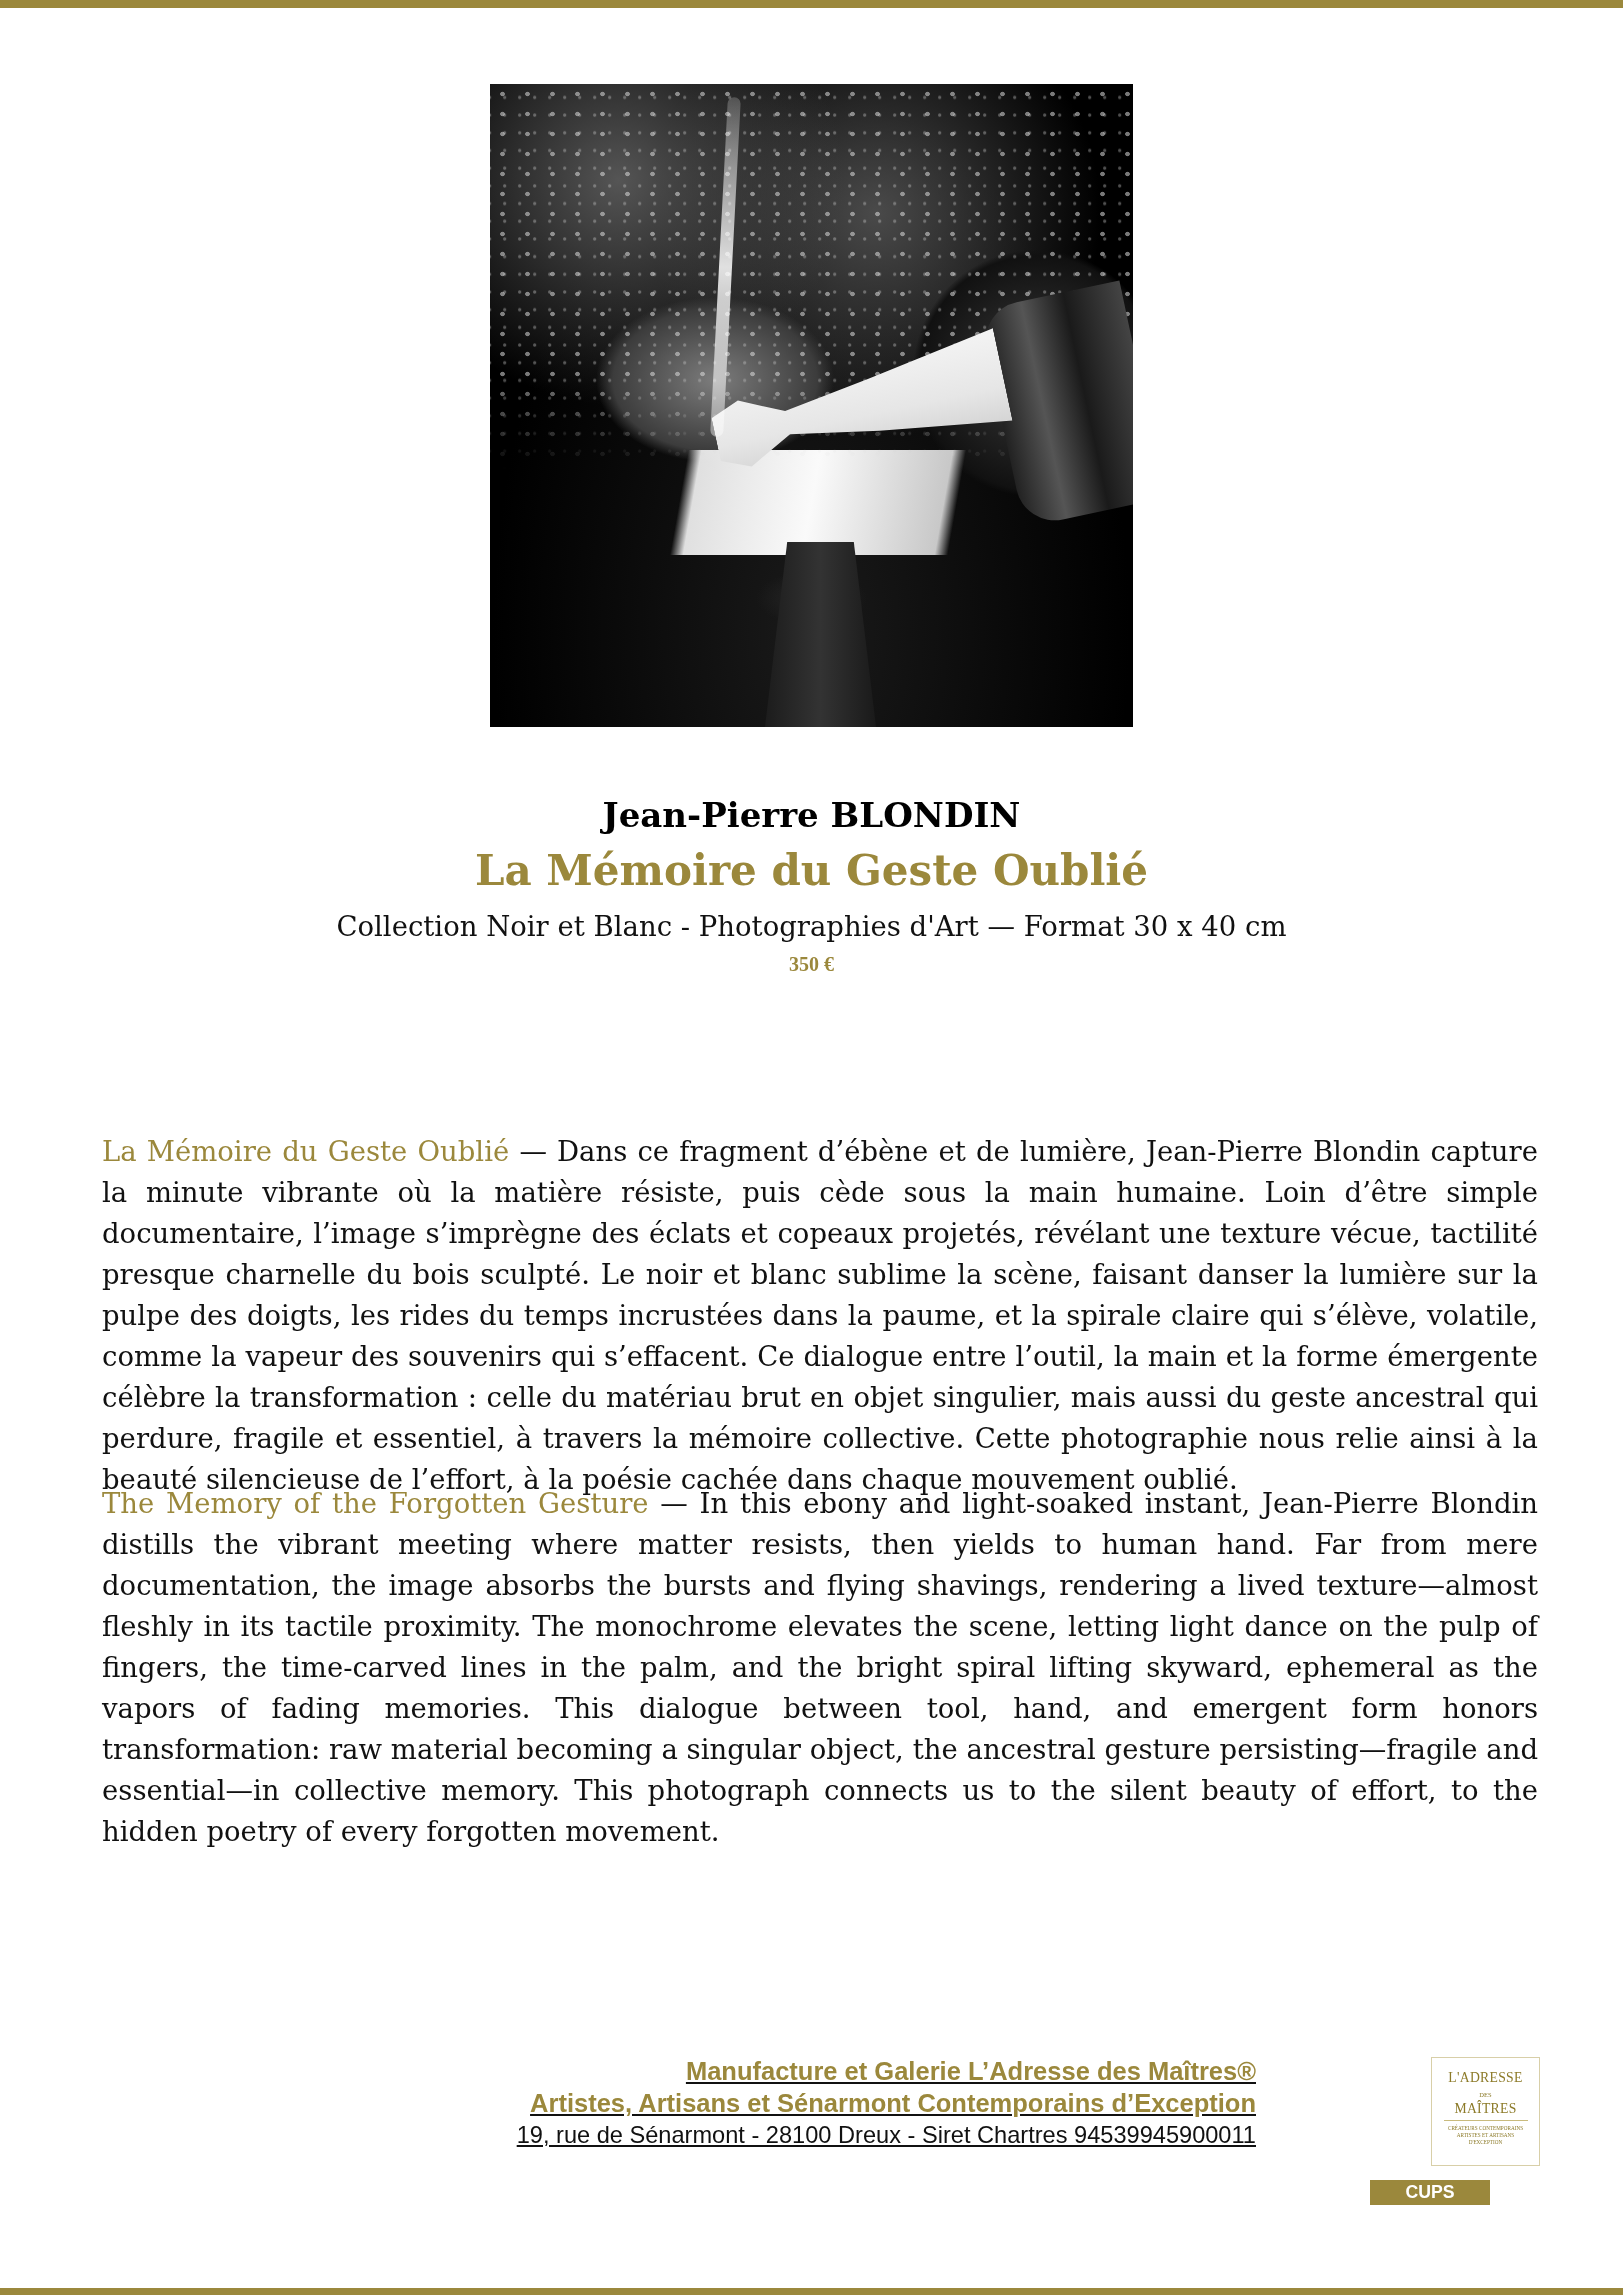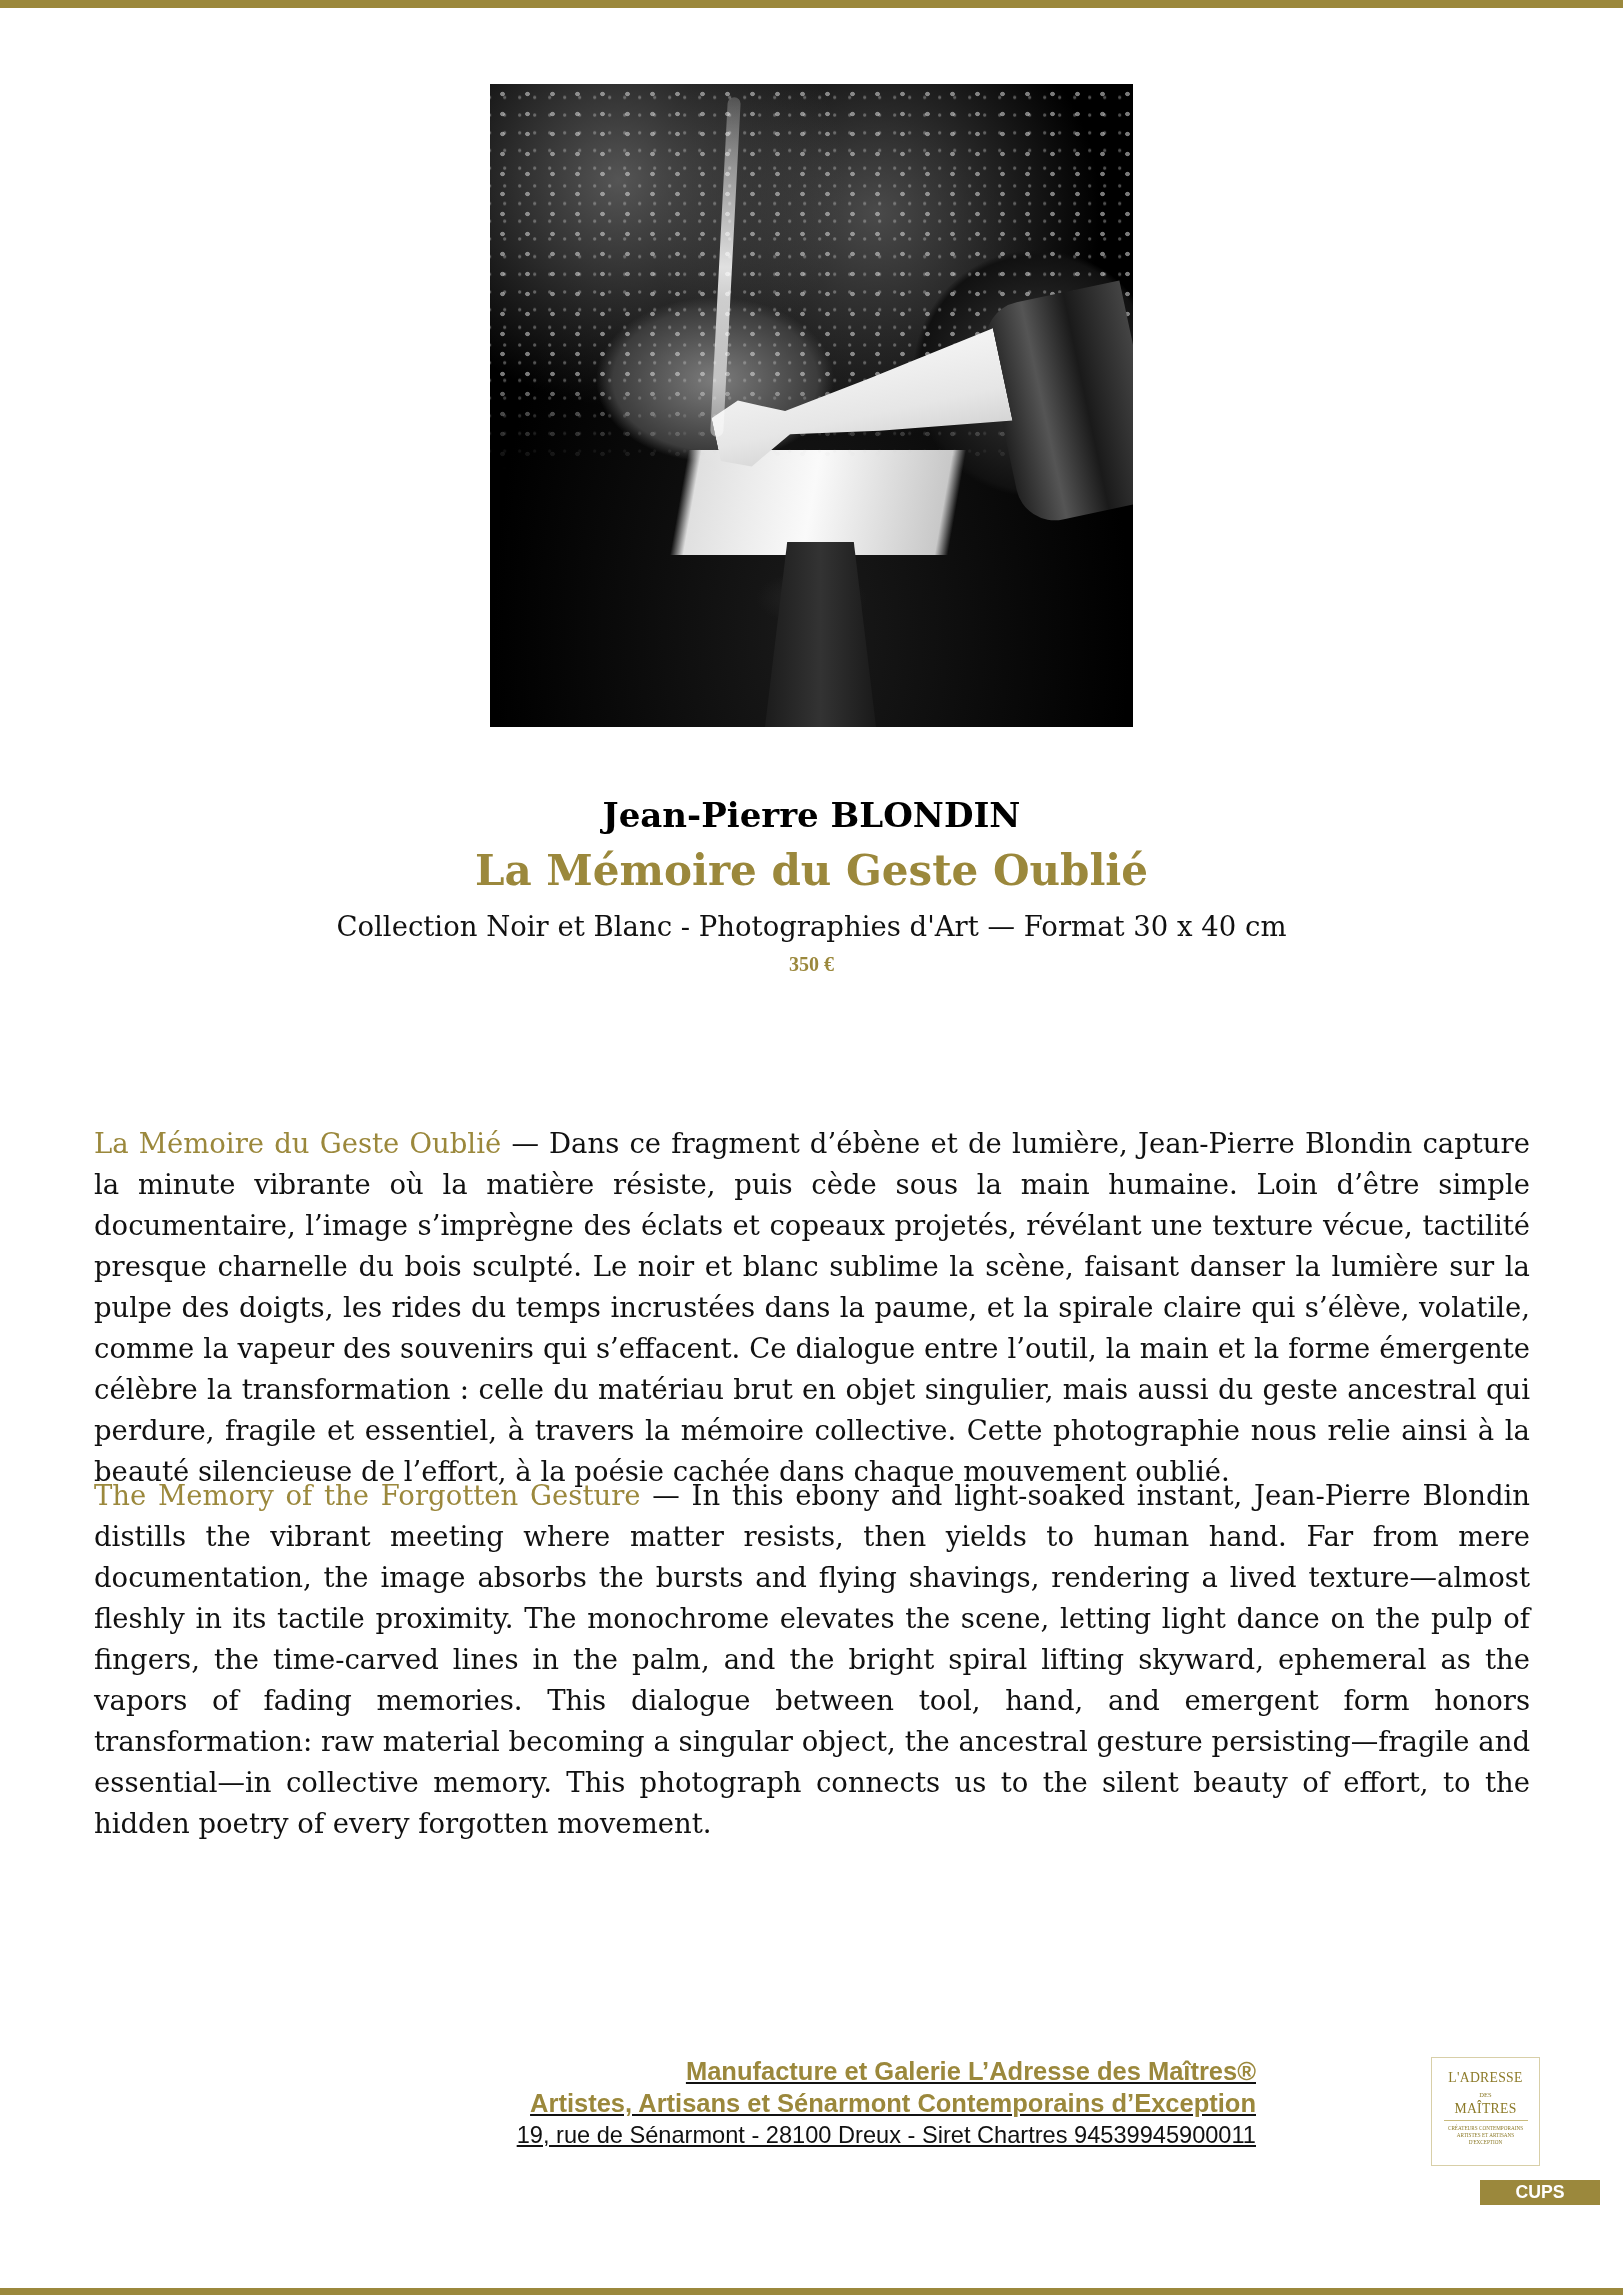--- a/index.html
+++ b/index.html
@@ -60,21 +60,21 @@
 
   .header-block { position: absolute; left: 0; width: 1623px; text-align: center; }
   .artist { top: 795px; font-size: 34px; font-weight: bold; color: #000000; }
   .title  { top: 846px; font-size: 42px; font-weight: bold; color: #9b883c; }
   .subtitle { top: 910px; font-size: 27.5px; color: #111; }
   .price { top: 953px; font-size: 20px; font-weight: bold; color: #9b883c; font-family: Liberation Serif, serif; }
 
   .body-text {
     position: absolute; left: 94px; width: 1436px;
     font-size: 27.5px; line-height: 41px; text-align: justify; color: #111;
-    margin: 0;
+    margin: 8px;
   }
   .body-text .lead { color: #9b883c; }
   .para-fr { top: 1123px; }
   .para-en { top: 1475px; }
 
   .footer {
     position: absolute; left: 366px; width: 890px; top: 2055px; text-align: right;
     font-family: "Liberation Sans", "DejaVu Sans", sans-serif;
     text-decoration: underline;
   }
@@ -86,21 +86,21 @@
     position: absolute; left: 1431px; top: 2057px; width: 109px; height: 109px;
     border: 1.3px solid #d8cfa8; box-sizing: border-box; text-align: center;
     font-family: "Liberation Serif", "DejaVu Serif", serif; color: #8c7a28;
   }
   .logo-box .l1 { font-size: 13.7px; margin-top: 11.8px; letter-spacing: 0.3px; }
   .logo-box .l2 { font-size: 6.5px; margin-top: 5.2px; }
   .logo-box .l3 { font-size: 13.7px; margin-top: 2.6px; letter-spacing: 0.3px; }
   .logo-box .rule { width: 84px; height: 0.7px; background: #c9bb7d; margin: 3.9px auto 3.9px; }
   .logo-box .small { font-size: 5.2px; line-height: 7.2px; }
   .cups {
-    position: absolute; left: 1480px; top: 2180px; width: 120px; height: 25px;
+    position: absolute; left: 1370px; top: 2180px; width: 120px; height: 25px;
     background: #9b883c; color: #fff; text-align: center;
     font-family: "Liberation Sans", "DejaVu Sans", sans-serif; font-weight: bold;
     font-size: 17.7px; line-height: 25px;
   }
 </style>
 </head>
 <body>
 
 <div class="gold-bar top"></div>
 

